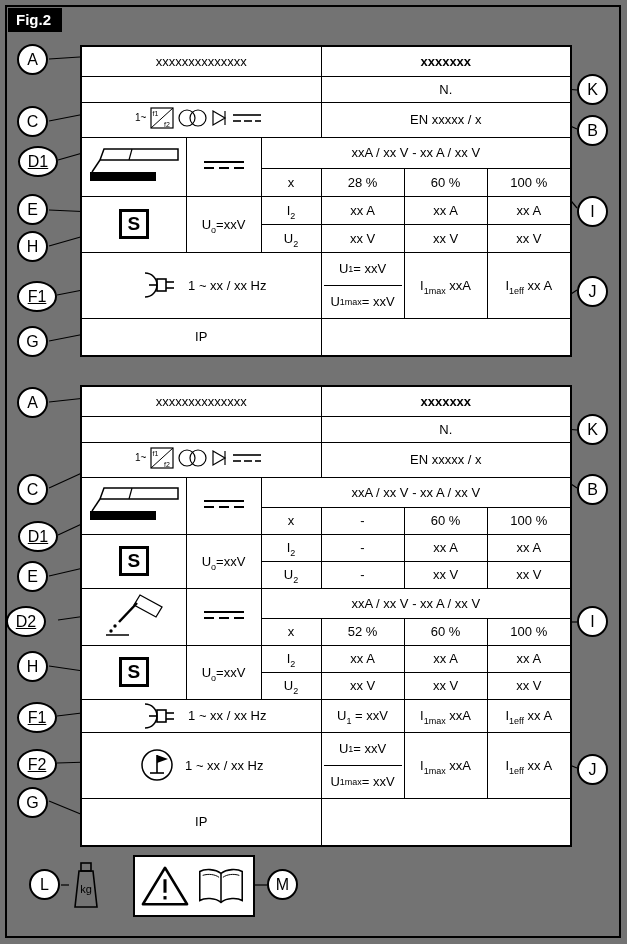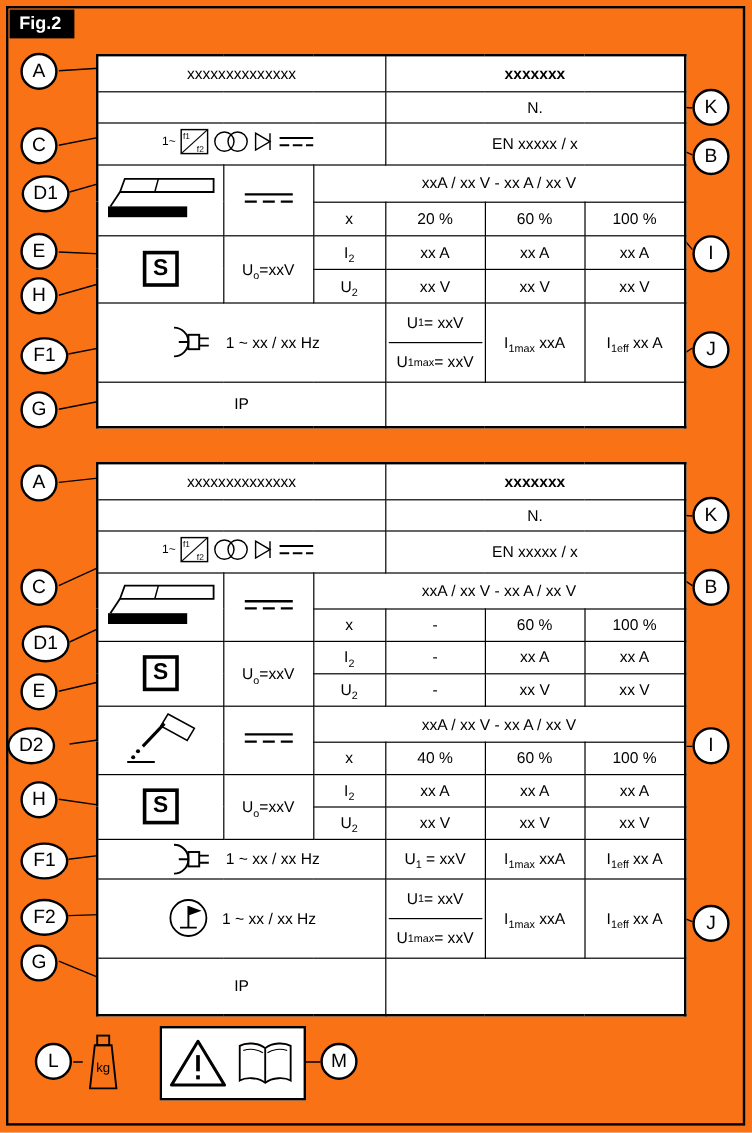--- a/index.html
+++ b/index.html
@@ -1,31 +1,31 @@
 <!DOCTYPE html>
 <html><head>
 <meta charset="utf-8">
 <style>
   * { margin:0; padding:0; box-sizing:border-box; }
   html,body { width:627px; height:944px; background:#fff; overflow:hidden; }
   body { font-family:"Liberation Sans", sans-serif; color:#000; }
-  #page { position:relative; width:627px; height:944px; background:#f97316; }
+  #page { position:relative; width:627px; height:944px; background:#737373; }
   .page-border { position:absolute; left:5px; top:5px; width:616px; height:933px; border:2px solid #000; }
   .fig-label { position:absolute; left:8px; top:8px; background:#000; color:#fff; font-size:15px; font-weight:bold; padding:3px 11px 4px 8px; }
   .leaders { position:absolute; left:0; top:0; pointer-events:none; }
   .leaders line { stroke:#000; stroke-width:1.2; }
 
   table.plate { position:absolute; border-collapse:collapse; table-layout:fixed; background:#fff; border:2px solid #000; }
   table.plate td { border:1px solid #000; text-align:center; vertical-align:middle; font-size:13px; padding:0 2px; overflow:hidden; }
   .bold { font-weight:bold; }
   sub { font-size:9px; line-height:0; }
 
   .callout { position:absolute; border:2px solid #000; border-radius:50%; display:flex; align-items:center; justify-content:center; font-size:16px; background:#fff; z-index:3; }
   .w1 { width:31px; height:31px; }
-  .w2 { width:40px; height:31px; }
+  .w2 { width:40px; height:31px;text-decoration:underline; }
 
   .sbox { display:inline-flex; width:30px; height:30px; border:3px solid #000; align-items:center; justify-content:center; font-weight:bold; font-size:19px; }
   .hflex { display:flex; align-items:center; justify-content:center; gap:10px; }
   td.nopad { padding:0; }
   .vu { height:33px; display:flex; align-items:center; justify-content:center; border-bottom:1px solid #000; }
   .vu2 { height:32px; display:flex; align-items:center; justify-content:center; }
 
   .warnbox { position:absolute; left:133px; top:855px; width:122px; height:62px; border:2px solid #000; display:flex; align-items:center; justify-content:space-evenly; background:#fff; }
   .kgicon { position:absolute; left:68px; top:861px; }
 </style>
@@ -117,21 +117,21 @@
             <line x1="4" y1="6" x2="44" y2="6" stroke="#000" stroke-width="2"></line>
             <line x1="4" y1="12" x2="14" y2="12" stroke="#000" stroke-width="2"></line>
             <line x1="19" y1="12" x2="29" y2="12" stroke="#000" stroke-width="2"></line>
             <line x1="34" y1="12" x2="44" y2="12" stroke="#000" stroke-width="2"></line>
           </svg>
         </td>
         <td colspan="4">xxA / xx V - xx A / xx V</td>
       </tr>
       <tr style="height:28px">
         <td>x</td>
-        <td>20 %</td>
+        <td>28 %</td>
         <td>60 %</td>
         <td>100 %</td>
       </tr>
       <tr style="height:28px">
         <td rowspan="2">
           <span class="sbox">S</span>
         </td>
         <td rowspan="2"><span>U</span><sub>o</sub><span>=xxV</span></td>
         <td><span>I</span><sub>2</sub></td>
         <td>xx A</td>
@@ -273,21 +273,21 @@
             <line x1="4" y1="6" x2="44" y2="6" stroke="#000" stroke-width="2"></line>
             <line x1="4" y1="12" x2="14" y2="12" stroke="#000" stroke-width="2"></line>
             <line x1="19" y1="12" x2="29" y2="12" stroke="#000" stroke-width="2"></line>
             <line x1="34" y1="12" x2="44" y2="12" stroke="#000" stroke-width="2"></line>
           </svg>
         </td>
         <td colspan="4">xxA / xx V - xx A / xx V</td>
       </tr>
       <tr style="height:27px">
         <td>x</td>
-        <td>40 %</td>
+        <td>52 %</td>
         <td>60 %</td>
         <td>100 %</td>
       </tr>
       <tr style="height:27px">
         <td rowspan="2">
           <span class="sbox">S</span>
         </td>
         <td rowspan="2"><span>U</span><sub>o</sub><span>=xxV</span></td>
         <td><span>I</span><sub>2</sub></td>
         <td>xx A</td>

